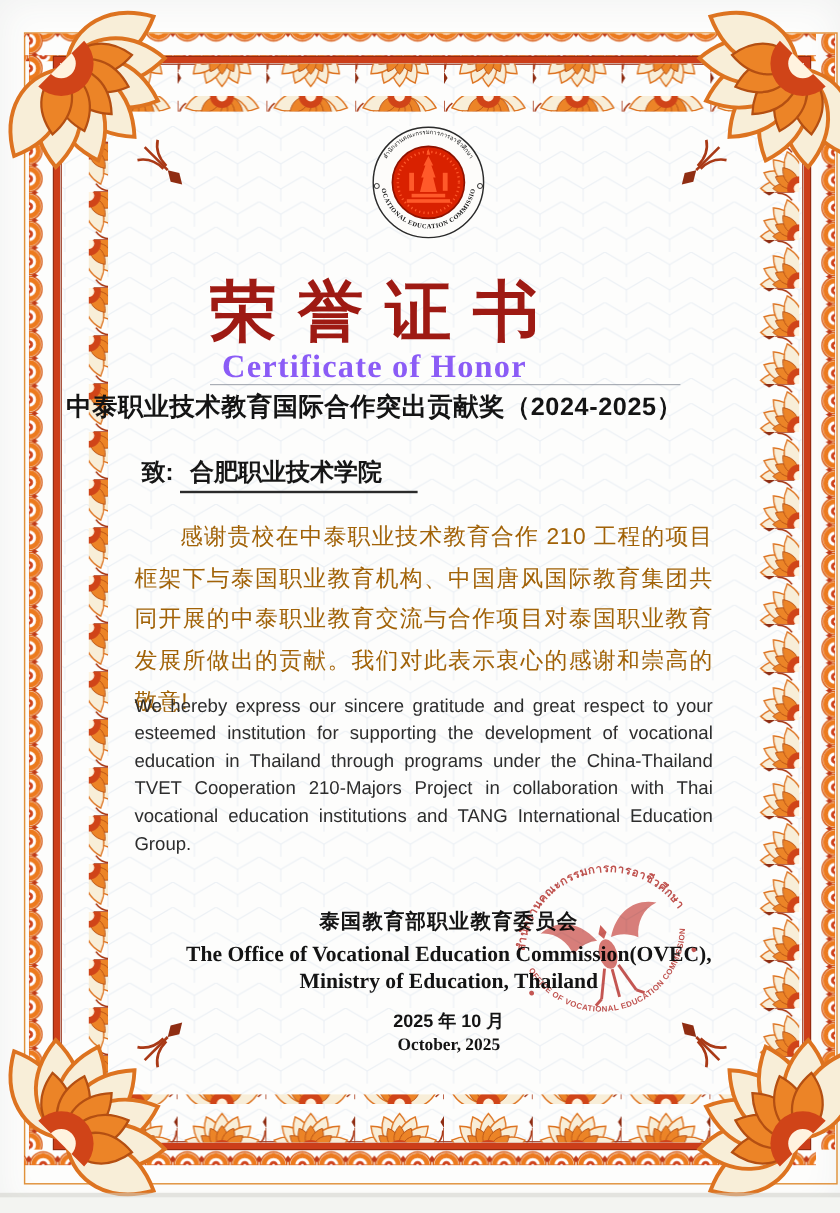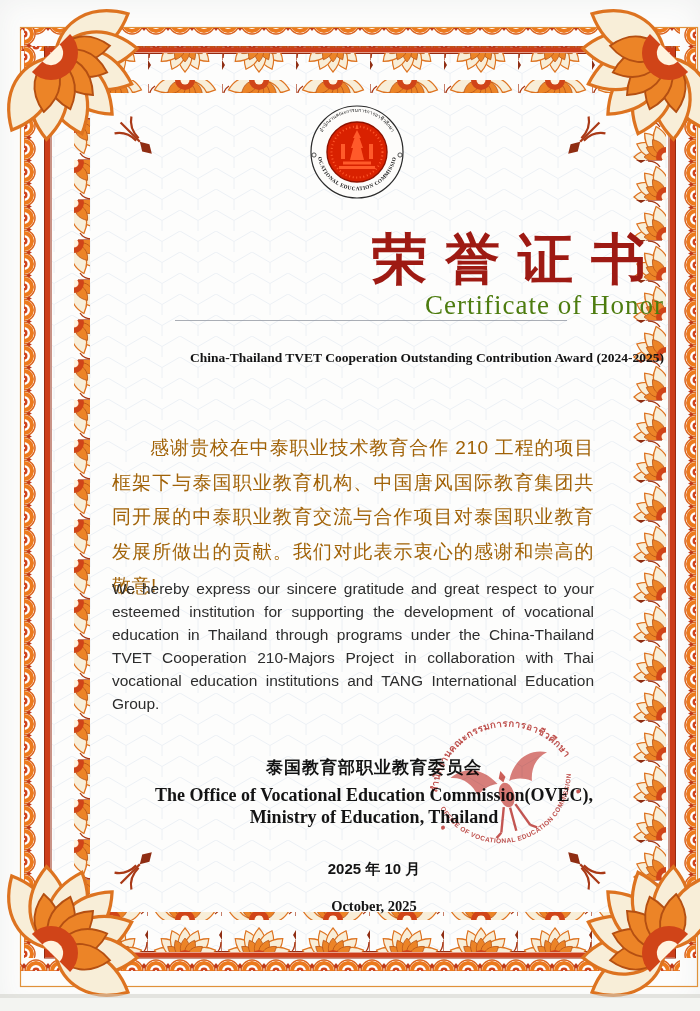--- a/index.html
+++ b/index.html
@@ -1,43 +1,43 @@
 <!DOCTYPE html>
 <html><head>
 <meta charset="utf-8">
 <style>
   html,body{margin:0;padding:0;background:#e9eae8;}
   .stage{position:relative;width:700px;height:1011px;overflow:hidden;
          background:#fdfdfc;box-shadow:inset 0 0 30px rgba(60,70,90,.07);
          font-family:"Liberation Sans",sans-serif;}
   .abs{position:absolute;}
-  .centered{left:0;width:624px;text-align:right;margin-left:40px;}
+  .centered{left:0;width:624px;text-align:center;}
   .title-cn{top:228px;font-size:55px;line-height:62px;font-weight:800;color:#9e1a13;
             letter-spacing:18px;text-indent:18px;font-family:"Liberation Sans",sans-serif;}
-  .title-en{top:290px;font-size:27px;font-weight:400;color:#4d7c0f;
+  .title-en{top:290px;font-size:27px;font-weight:700;color:#8b5cf6;
             font-family:"Liberation Serif",serif;letter-spacing:1px;}
   .rule{top:320px;left:175px;width:392px;height:1px;background:#8d939d;opacity:.75;}
   .award-cn{top:325px;font-size:21px;font-weight:800;color:#141414;letter-spacing:.5px;}
   .award-en{top:350px;font-size:13.5px;font-weight:700;color:#141414;
             font-family:"Liberation Serif",serif;}
   .recipient{left:118px;top:380px;color:#161616;}
   .rec-row1{font-size:20px;font-weight:700;}
   .rec-row2{margin-top:5px;font-size:15px;font-weight:700;}
   .rec-name{display:inline-block;border-bottom:2px solid #2b2b2b;
             padding:0 20px 2px 8px;min-width:170px;}
   .body-cn{left:112px;top:431px;width:482px;font-size:19px;line-height:34.5px;
            color:#a16207;text-align:justify;text-indent:2em;letter-spacing:.5px;}
   .body-en{left:112px;top:577px;width:482px;font-size:15.5px;line-height:23px;
            color:#2d2d2d;text-align:justify;word-spacing:2px;}
   .signature{right:107px;top:756px;text-align:center;color:#141414;}
   .sig-org-cn{font-size:17px;font-weight:800;letter-spacing:1px;}
   .sig-org-en{margin-top:5px;font-size:18px;font-weight:700;line-height:22px;
               font-family:"Liberation Serif",serif;}
-  .sig-date-cn{margin-top:32px;font-size:15px;font-weight:600;}
-  .sig-date-en{margin-top:19px;font-size:14.5px;font-weight:700;
+  .sig-date-cn{margin-top:14px;font-size:15px;font-weight:600;}
+  .sig-date-en{margin-top:2px;font-size:14.5px;font-weight:700;
                font-family:"Liberation Serif",serif;}
   .stamp{left:417px;top:706px;width:180px;height:180px;mix-blend-mode:multiply;}
   .photo-edge{top:994px;left:0;width:700px;height:4px;background:#cfcfc8;opacity:.55;}
   .photo-strip{top:998px;left:0;width:700px;height:13px;background:#f3f4f1;}
 </style>
 </head>
 <body>
 
 <div class="stage">
 
@@ -167,23 +167,27 @@
       <rect x="-18" y="14" width="36" height="3"></rect>
       <rect x="-16" y="-8" width="4" height="15"></rect>
       <rect x="12" y="-8" width="4" height="15"></rect>
       <path d="M0 -28 L1.6 -23 L-1.6 -23 Z"></path>
     </g>
   </svg>
 
   <div class="abs centered title-cn">荣誉证书</div>
   <div class="abs centered title-en">Certificate of Honor</div>
   <div class="abs rule"></div>
-  <div class="abs centered award-en">China-Thailand TVET Cooperation Outstanding Contribution Award (2024-2025)</div>
+  <div class="abs centered award-cn">中泰职业技术教育国际合作突出贡献奖（2024-2025）</div>
 
   <div class="abs recipient">
+    <div class="rec-row1">
+      <span>致:</span>
+      <span class="rec-name">合肥职业技术学院</span>
+    </div>
   </div>
 
   <div class="abs body-cn">感谢贵校在中泰职业技术教育合作 210 工程的项目框架下与泰国职业教育机构、中国唐风国际教育集团共同开展的中泰职业教育交流与合作项目对泰国职业教育发展所做出的贡献。我们对此表示衷心的感谢和崇高的敬意!</div>
   <div class="abs body-en">We hereby express our sincere gratitude and great respect to your esteemed institution for supporting the development of vocational education in Thailand through programs under the China-Thailand TVET Cooperation 210-Majors Project in collaboration with Thai vocational education institutions and TANG International Education Group.</div>
 
   <div class="abs signature">
     <div class="sig-org-cn">泰国教育部职业教育委员会</div>
     <div class="sig-org-en">
       <div>The Office of Vocational Education Commission(OVEC),</div>
       <div>Ministry of Education, Thailand</div>

